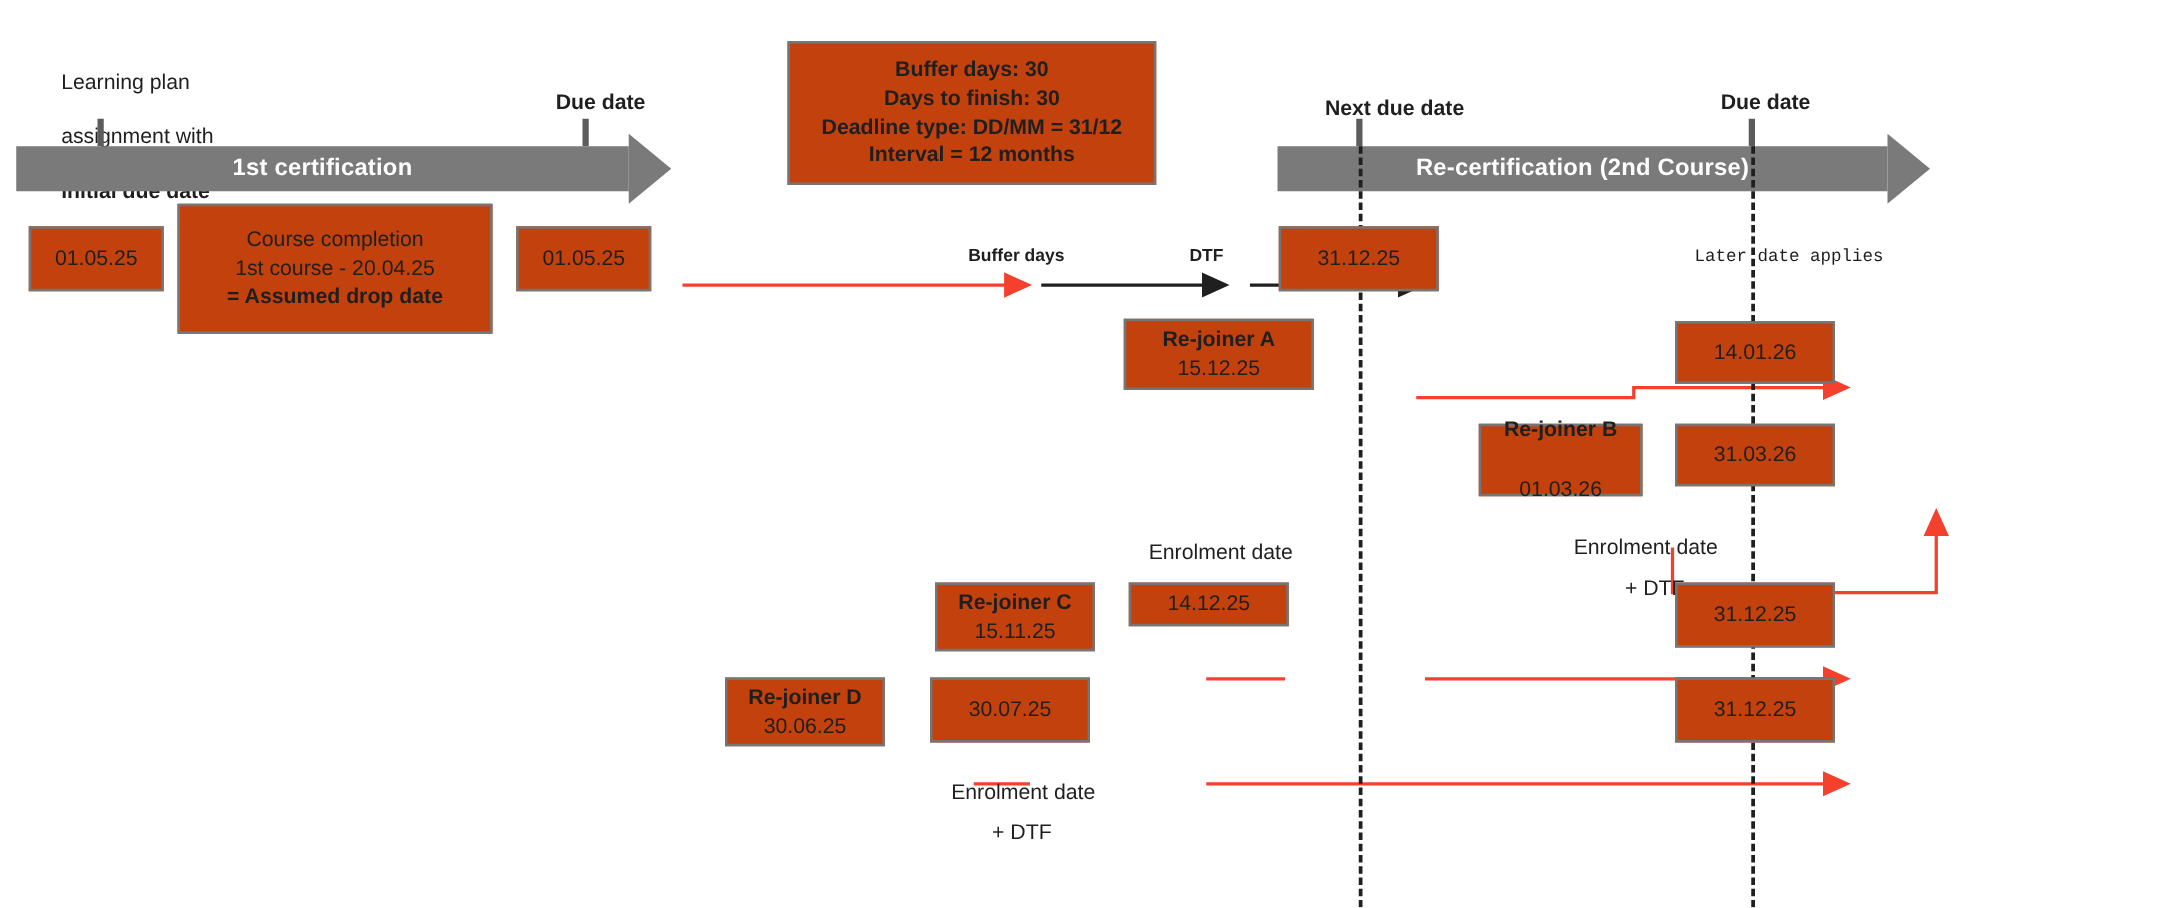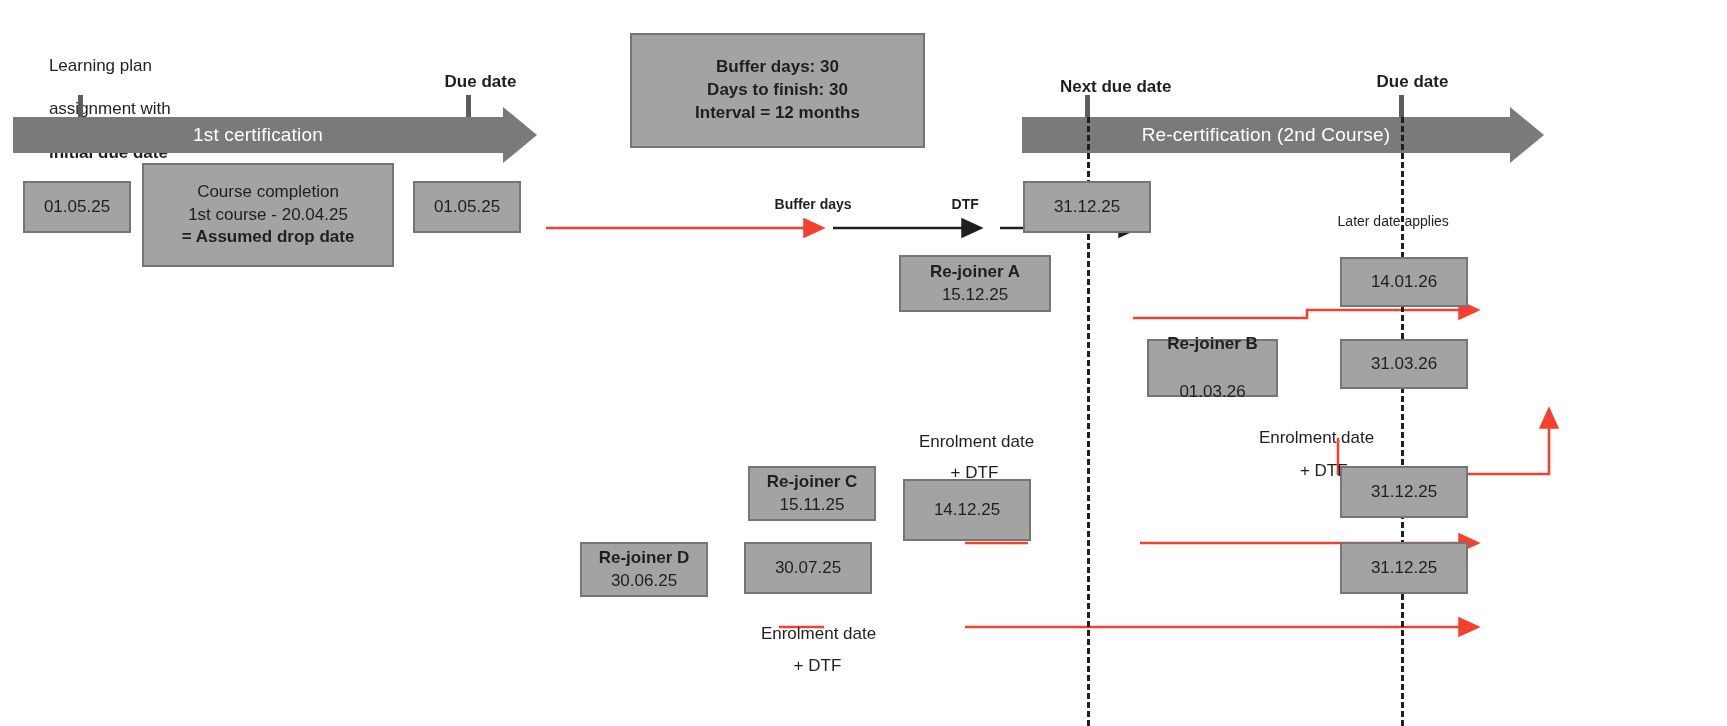--- a/index.html
+++ b/index.html
@@ -28,21 +28,21 @@
     white-space: pre;
   }
   .txt.b { font-weight: bold; }
   .txt.c { text-align: center; }
   .big { font-size: 14px; }
 
   
   .box {
     position: absolute;
     box-sizing: border-box;
-    background: #a3a3a3;
+    background: #c2410c;
     border: 2px solid #757575;
     display: flex;
     flex-direction: column;
     align-items: center;
     justify-content: center;
     font-size: 17px;
     color: #1f1f1f;
     line-height: 1.35;
     text-align: center;
   }
@@ -52,21 +52,21 @@
   
   .bar {
     position: absolute;
     background: #7a7a7a;
     display: flex;
     align-items: center;
     justify-content: center;
   }
   .bar .bartxt {
     color: #ffffff;
-    font-weight: normal;
+    font-weight: bold;
     font-size: 19px;
     letter-spacing: .2px;
   }
   .barhead {
     position: absolute;
     width: 0; height: 0;
     border-top: 28px solid transparent;
     border-bottom: 28px solid transparent;
     border-left: 34px solid #7a7a7a;
   }
@@ -153,20 +153,21 @@
     <span class="ln b">= Assumed drop date</span>
   </div>
 
   <div class="box" style="left:413px; top:181px; width:108px; height:52px;">
     <span class="ln">01.05.25</span>
   </div>
 
   <div class="box" style="left:630px; top:33px; width:295px; height:115px; font-weight:bold; font-size:17px;">
     <span class="ln b">Buffer days: 30</span>
     <span class="ln b">Days to finish: 30</span>
+    <span class="ln b">Deadline type: DD/MM = 31/12</span>
     <span class="ln b">Interval = 12 months</span>
   </div>
 
   <div class="txt b big" style="left:759px; top:178px;">
     <span>Buffer days</span>
   </div>
   <div class="txt b big" style="left:936px; top:178px;">
     <span>DTF</span>
   </div>
 
@@ -187,33 +188,33 @@
   </div>
   <div class="barhead" style="left:1510px; top:107px;"></div>
 
   <div class="dashline" style="left:1087px; top:117px; height:609px;"></div>
   <div class="dashline" style="left:1401px; top:117px; height:609px;"></div>
 
   <div class="box" style="left:1023px; top:181px; width:128px; height:52px;">
     <span class="ln">31.12.25</span>
   </div>
 
-  <div class="txt big" style="left:1322px; top:195px;">
+  <div class="txt big" style="left:1322px; top:180px;font-family:Liberation Mono, monospace;">
     <span>Later date applies</span>
   </div>
 
   <div class="box" style="left:899px; top:255px; width:152px; height:57px;">
     <span class="ln b">Re-joiner A</span>
     <span class="ln">15.12.25</span>
   </div>
   <div class="box" style="left:1340px; top:257px; width:128px; height:50px;">
     <span class="ln">14.01.26</span>
   </div>
 
-  <div class="box" style="left:1147px; top:339px; width:131px; height:58px;gap:25px;">
+  <div class="box" style="left:1183px; top:339px; width:131px; height:58px;gap:25px;">
     <span class="ln b">Re-joiner B</span>
     <span class="ln">01.03.26</span>
   </div>
   <div class="txt" style="left:1240px; top:405px;">
     <span>Enrolment date</span>
   </div>
   <div class="txt" style="left:1281px; top:438px;">
     <span>+ DTF</span>
   </div>
   <div class="box" style="left:1340px; top:339px; width:128px; height:50px;">
@@ -223,21 +224,21 @@
   <div class="box" style="left:748px; top:466px; width:128px; height:55px;">
     <span class="ln b">Re-joiner C</span>
     <span class="ln">15.11.25</span>
   </div>
   <div class="txt c" style="left:900px; top:409px; width:130px; text-align:center;">
     <span>Enrolment date</span>
   </div>
   <div class="txt c" style="left:900px; top:440px; width:130px; text-align:center;">
     <span>+ DTF</span>
   </div>
-  <div class="box" style="left:903px; top:466px; width:128px; height:62px;margin-top:13px;">
+  <div class="box" style="left:903px; top:466px; width:128px; height:35px;">
     <span class="ln">14.12.25</span>
   </div>
   <div class="box" style="left:1340px; top:466px; width:128px; height:52px;">
     <span class="ln">31.12.25</span>
   </div>
 
   <div class="box" style="left:580px; top:542px; width:128px; height:55px;">
     <span class="ln b">Re-joiner D</span>
     <span class="ln">30.06.25</span>
   </div>

